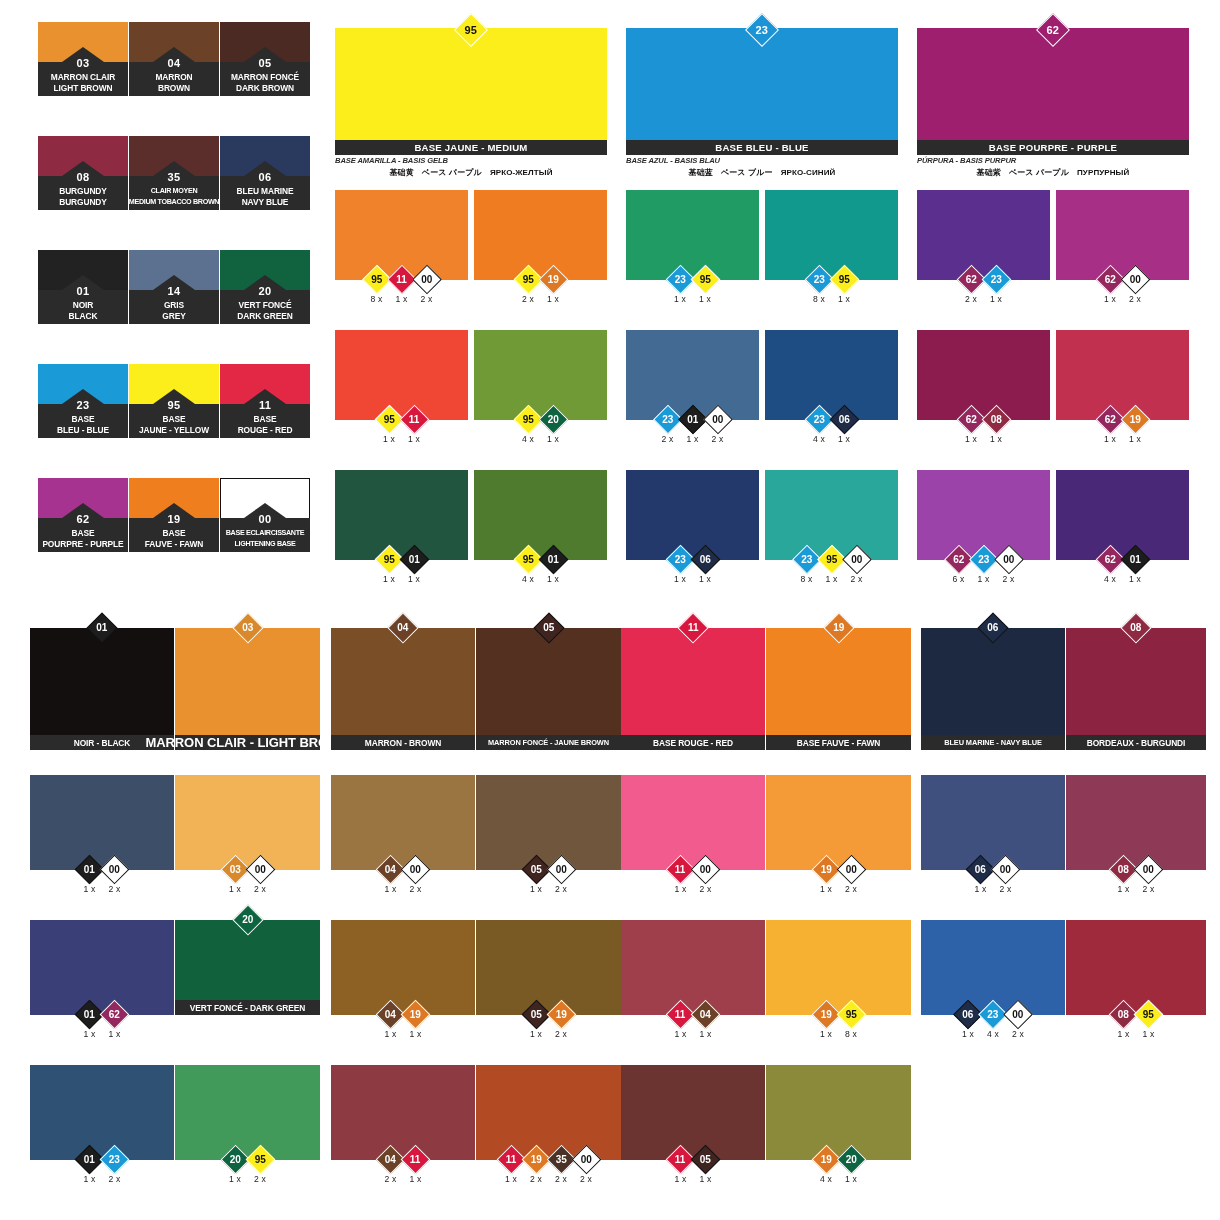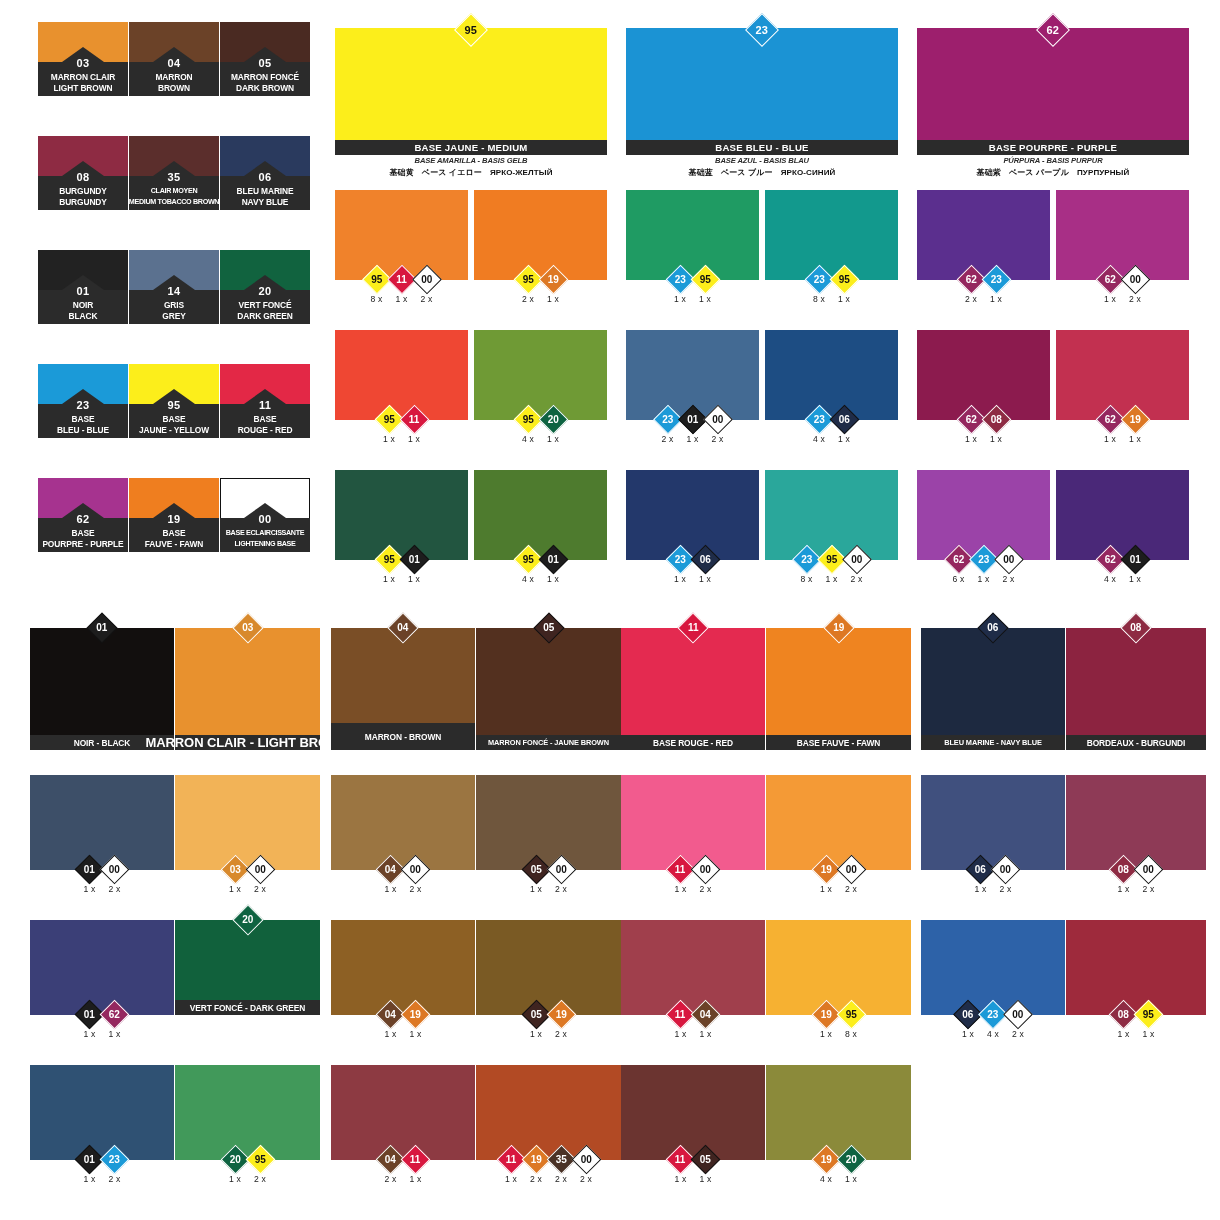--- a/index.html
+++ b/index.html
@@ -52,21 +52,21 @@
     z-index:5;
   }
   .base-bar {
     position:absolute; left:0; top:112px; width:272px; height:15px;
     background:#2b2b2b; color:#fff;
     font-size:9.6px; font-weight:700; letter-spacing:.2px;
     display:flex; align-items:center; justify-content:center;
   }
   .base-sub1 {
     position:absolute; left:0; top:128px; width:272px;
-    text-align:center; font-size:7.6px; font-style:italic; font-weight:700;
+    text-align:left; font-size:7.6px; font-style:italic; font-weight:700;
     color:#2b2b2b; letter-spacing:-.1px;
   }
   .base-sub2 {
     position:absolute; left:0; top:139px; width:272px;
     text-align:center; font-size:8px; font-weight:700; color:#111;
     letter-spacing:.1px;
   }
 
   
   .mix { position:absolute; }
@@ -243,21 +243,21 @@
 <div class="abs" id="base-heads" style="left:0; top:0; width:1220px; height:160px;">
     <div class="base-head" style="left: 335px; top: 28px;">
       <div class="base-swatch" style="background: rgb(252, 238, 27);"></div>
       <div class="base-diamond">
         <div class="dia" style="width: 24px; height: 24px; background: rgb(252, 238, 27); border-color: rgb(255, 255, 255);">
           <span style="color: rgb(17, 17, 17); font-size: 11px;">95</span>
         </div>
       </div>
       <div class="base-bar">BASE JAUNE - MEDIUM</div>
       <div class="base-sub1">BASE AMARILLA - BASIS GELB</div>
-      <div class="base-sub2">基础黄　ベース イエロー　ЯРКО-ЖЕЛТЫЙ</div>
+      <div class="base-sub2">基础黄　ベース パープル　ЯРКО-ЖЕЛТЫЙ</div>
     </div>
     <div class="base-head" style="left: 626px; top: 28px;">
       <div class="base-swatch" style="background: rgb(27, 147, 212);"></div>
       <div class="base-diamond">
         <div class="dia" style="width: 24px; height: 24px; background: rgb(27, 147, 212); border-color: rgb(255, 255, 255);">
           <span style="color: rgb(255, 255, 255); font-size: 11px;">23</span>
         </div>
       </div>
       <div class="base-bar">BASE BLEU - BLUE</div>
       <div class="base-sub1">BASE AZUL - BASIS BLAU</div>
@@ -628,21 +628,21 @@
       </div>
       <div class="named-bar" style="width: 145px; height: 15px; font-size: 13px;">MARRON CLAIR - LIGHT BROWN</div>
     </div>
     <div class="named" style="left: 331px; top: 628px; width: 144px; height: 122px;">
       <div class="named-swatch" style="width: 144px; height: 122px; background: rgb(122, 78, 38);"></div>
       <div class="named-dia">
         <div class="dia" style="width: 22px; height: 22px; background: rgb(107, 66, 40); border-color: rgb(255, 255, 255);">
           <span style="color: rgb(255, 255, 255); font-size: 10px;">04</span>
         </div>
       </div>
-      <div class="named-bar" style="width: 144px; height: 27px;">MARRON - BROWN</div>
+      <div class="named-bar" style="width: 144px; height: 15px;">MARRON - BROWN</div>
     </div>
     <div class="named" style="left: 476px; top: 628px; width: 145px; height: 122px;">
       <div class="named-swatch" style="width: 145px; height: 122px; background: rgb(83, 48, 31);"></div>
       <div class="named-dia">
         <div class="dia outline" style="width: 22px; height: 22px; background: rgb(63, 36, 32); border-color: rgb(17, 17, 17);">
           <span style="color: rgb(255, 255, 255); font-size: 10px;">05</span>
         </div>
       </div>
       <div class="named-bar" style="width: 145px; height: 15px; font-size: 7.4px;">MARRON FONCÉ - JAUNE BROWN</div>
     </div>

